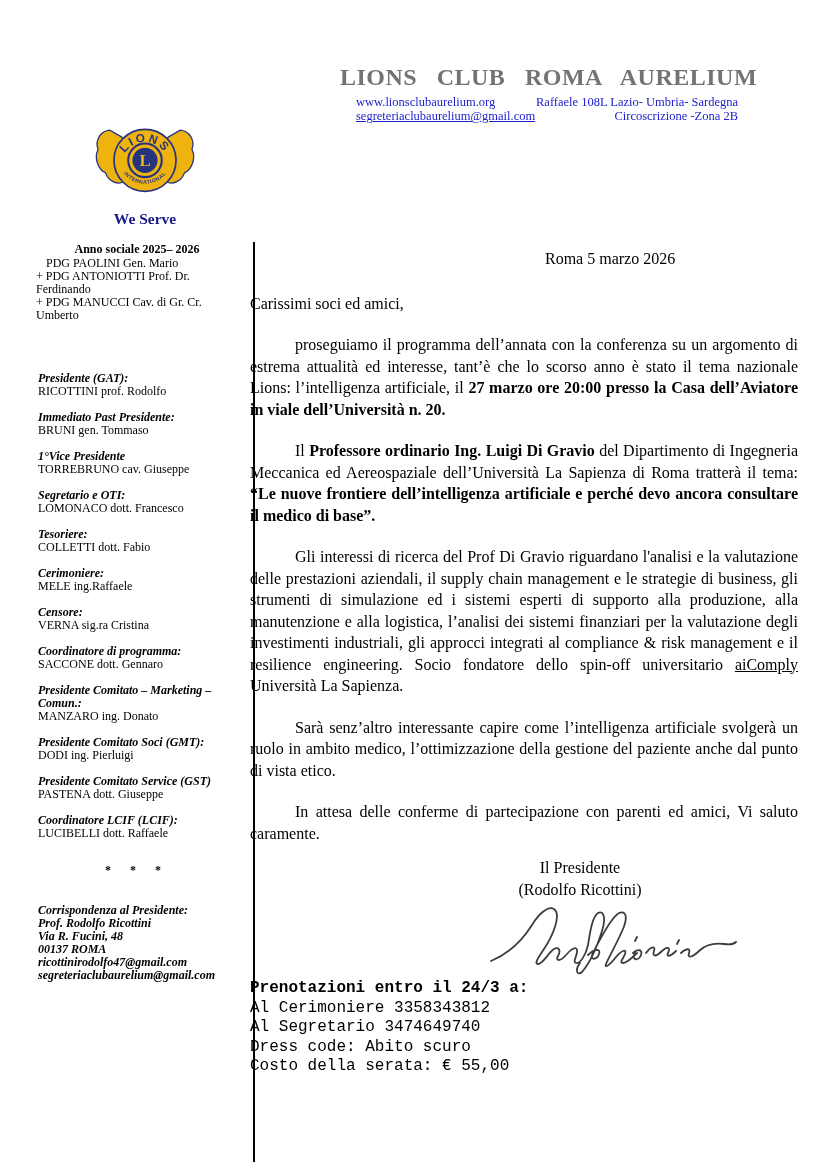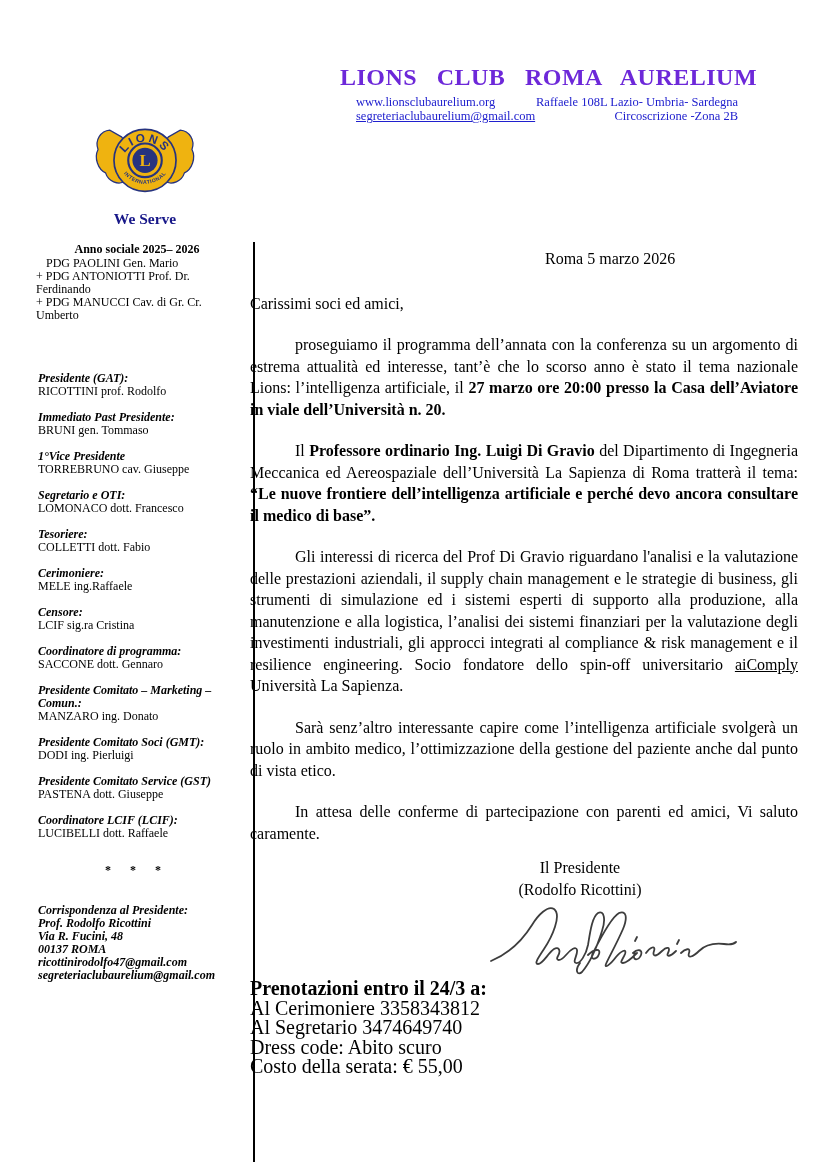--- a/index.html
+++ b/index.html
@@ -10,21 +10,21 @@
     font-family:"Liberation Serif","DejaVu Serif",serif;
     color:#000;
     overflow:hidden;
   }
 
   
   .header-title {
     position:absolute; left:340px; top:64px; width:410px;
     text-align:center;
     font-size:24px; font-weight:bold;
-    color:#6d28d9;
+    color:#737373;
     word-spacing:13px;
     letter-spacing:.5px;
     white-space:nowrap;
   }
   .header-sub {
     position:absolute; left:356px; top:95px; width:382px;
     display:flex; justify-content:space-between;
     font-size:12.5px; line-height:14px;
     color:#2020CE;
     align-items:flex-end;
@@ -67,21 +67,21 @@
   .salutation { font-size:16px; line-height:21px; }
   .para {
     margin-top:20px;
     font-size:16px; line-height:21.5px;
     text-align:justify; text-indent:45px;
   }
   .para b { font-weight:bold; }
   .para u { text-decoration:underline; }
   .closing { width:230px; margin:13px 0 0 215px; text-align:center; font-size:16px; line-height:22px; }
   .signature-wrap { margin:2px 0 0 238px; width:250px; height:72px; }
-  .booking { margin-top:4px; font-size:20px; line-height:19.5px; }
+  .booking { margin-top:4px; font-size:16px; line-height:19.5px;font-family:Liberation Mono, monospace; }
   .booking .booking-title { font-weight:bold; }
 </style>
 </head>
 <body>
 
 <div class="header-title">LIONS CLUB ROMA AURELIUM</div>
 
 <div class="header-sub">
   <div class="left">
     <div>www.lionsclubaurelium.org</div>
@@ -148,21 +148,21 @@
       <div class="officer">
         <div class="role">Tesoriere:</div>
         <div class="name">COLLETTI dott. Fabio</div>
       </div>
       <div class="officer">
         <div class="role">Cerimoniere:</div>
         <div class="name">MELE ing.Raffaele</div>
       </div>
       <div class="officer">
         <div class="role">Censore:</div>
-        <div class="name">LCIF sig.ra Cristina</div>
+        <div class="name">VERNA sig.ra Cristina</div>
       </div>
       <div class="officer">
         <div class="role">Coordinatore di programma:</div>
         <div class="name">SACCONE dott. Gennaro</div>
       </div>
       <div class="officer">
         <div class="role">Presidente Comitato – Marketing – Comun.:</div>
         <div class="name">MANZARO ing. Donato</div>
       </div>
       <div class="officer">

